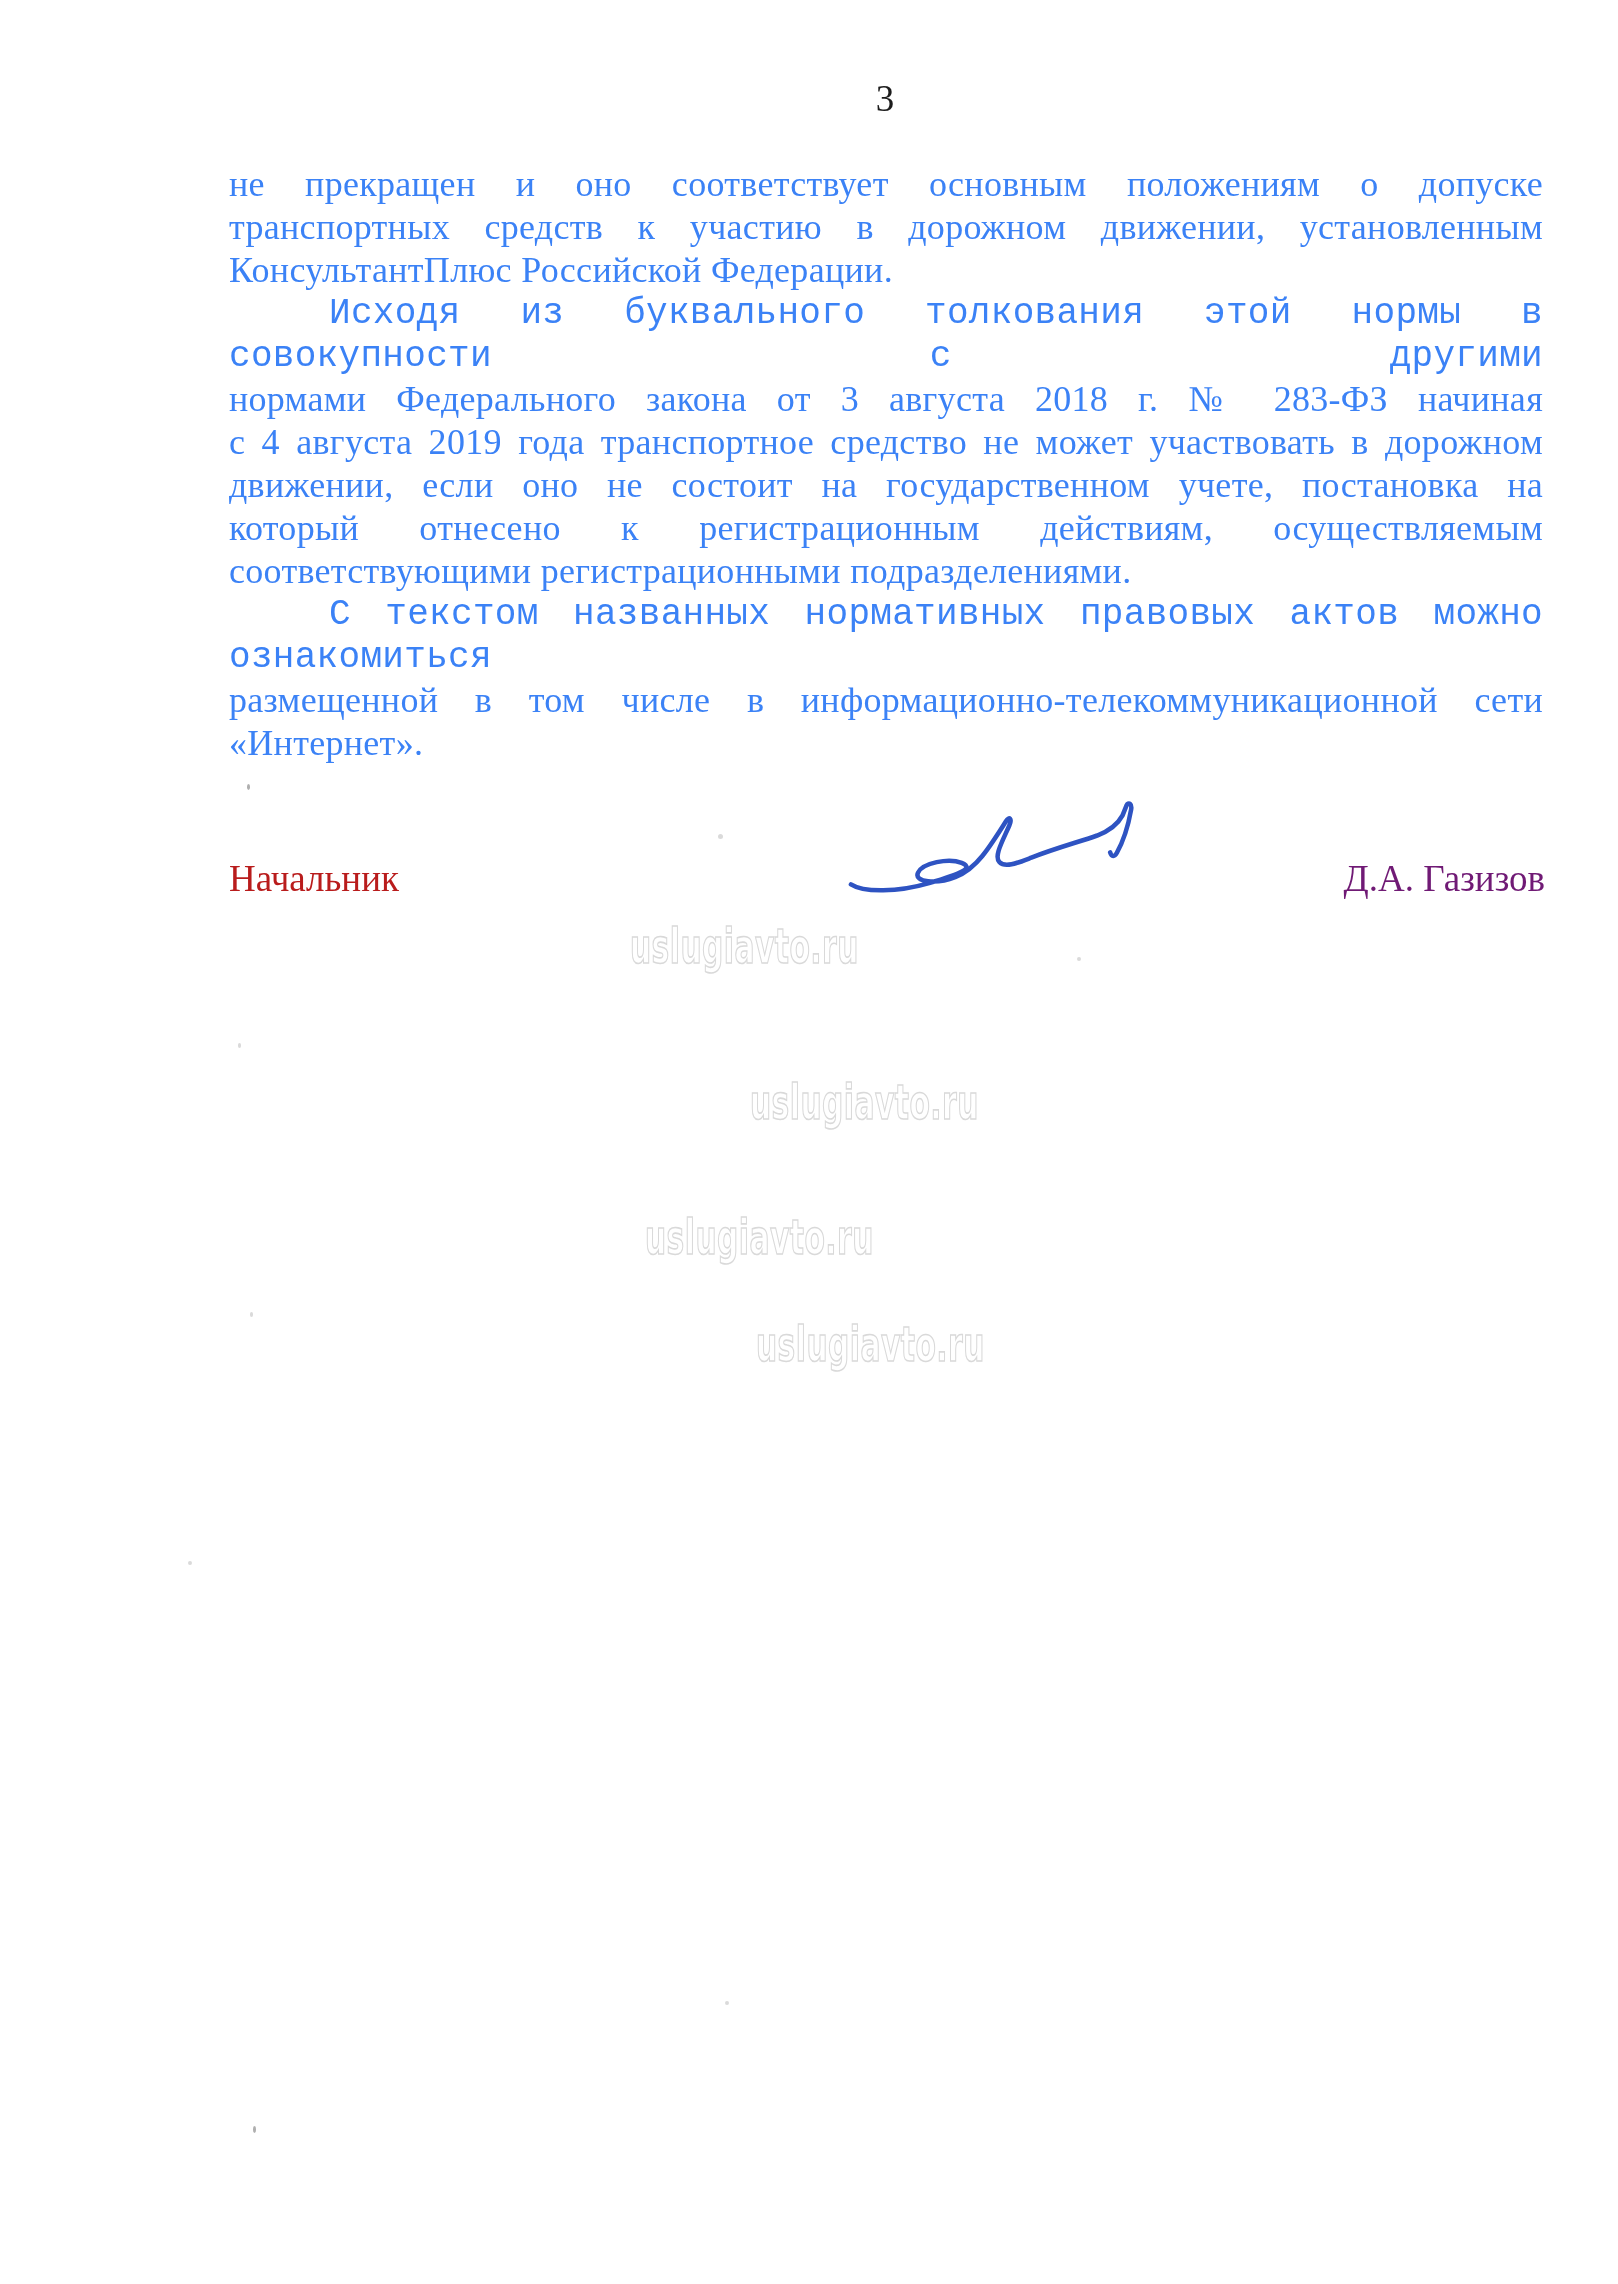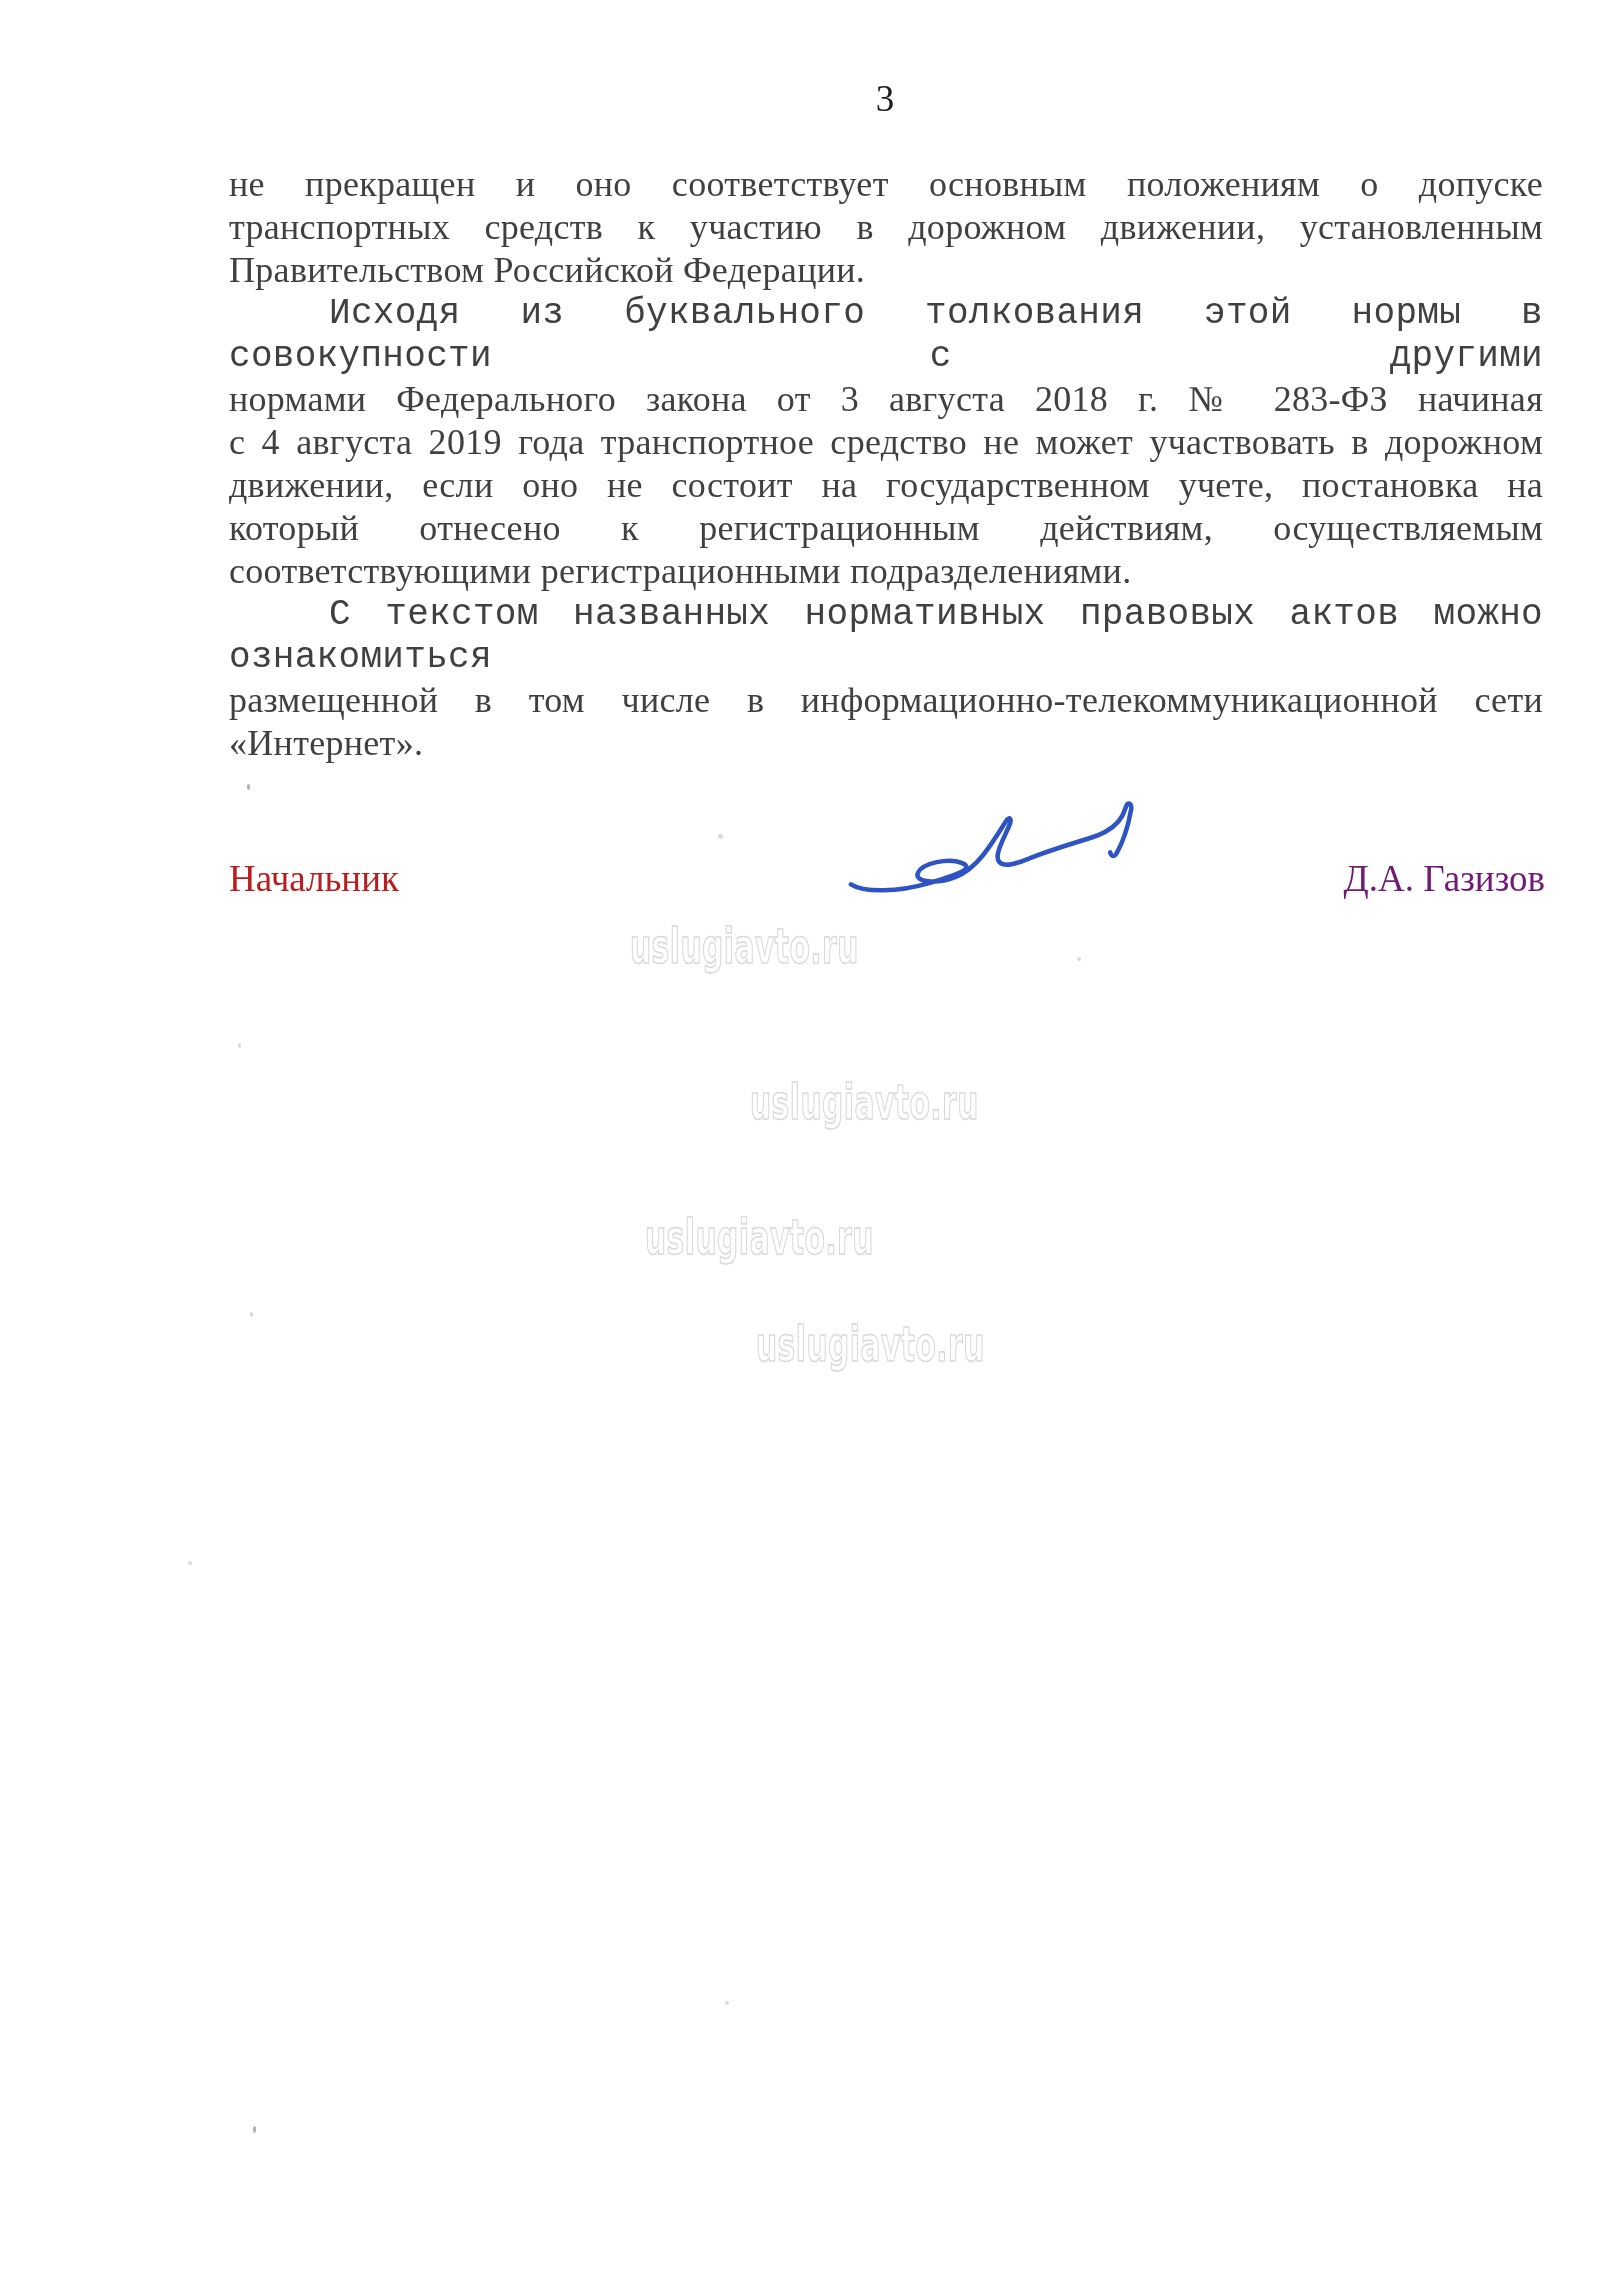--- a/index.html
+++ b/index.html
@@ -26,21 +26,21 @@
     line-height: 43px;
     color: #1c1c1c;
   }
   .text-block {
     position: absolute;
     left: 229px;
     top: 163px;
     width: 1314px;
     font-size: 36px;
     line-height: 43px;
-    color: #404040;
+    color: #3b82f6;
     letter-spacing: 0.3px;
   }
   .ln {
     text-align: justify;
     text-align-last: justify;
     white-space: normal;
   }
   .ln.last {
     text-align-last: left;
   }
@@ -104,21 +104,21 @@
 <body>
 
 <div class="page">
 
   <div class="page-number">3</div>
 
   <div class="text-block">
 
     <div class="ln">не прекращен и оно соответствует основным положениям о допуске</div>
     <div class="ln">транспортных средств к участию в дорожном движении, установленным</div>
-    <div class="ln last">Правительством Российской Федерации.</div>
+    <div class="ln last">КонсультантПлюс Российской Федерации.</div>
 
     <div class="ln indent">Исходя из буквального толкования этой нормы в совокупности с другими</div>
     <div class="ln">нормами Федерального закона от 3 августа 2018 г. № 283-ФЗ начиная</div>
     <div class="ln">с 4 августа 2019 года транспортное средство не может участвовать в дорожном</div>
     <div class="ln">движении, если оно не состоит на государственном учете, постановка на</div>
     <div class="ln">который отнесено к регистрационным действиям, осуществляемым</div>
     <div class="ln last">соответствующими регистрационными подразделениями.</div>
 
     <div class="ln indent">С текстом названных нормативных правовых актов можно ознакомиться</div>
     <div class="ln">размещенной в том числе в информационно-телекоммуникационной сети</div>

